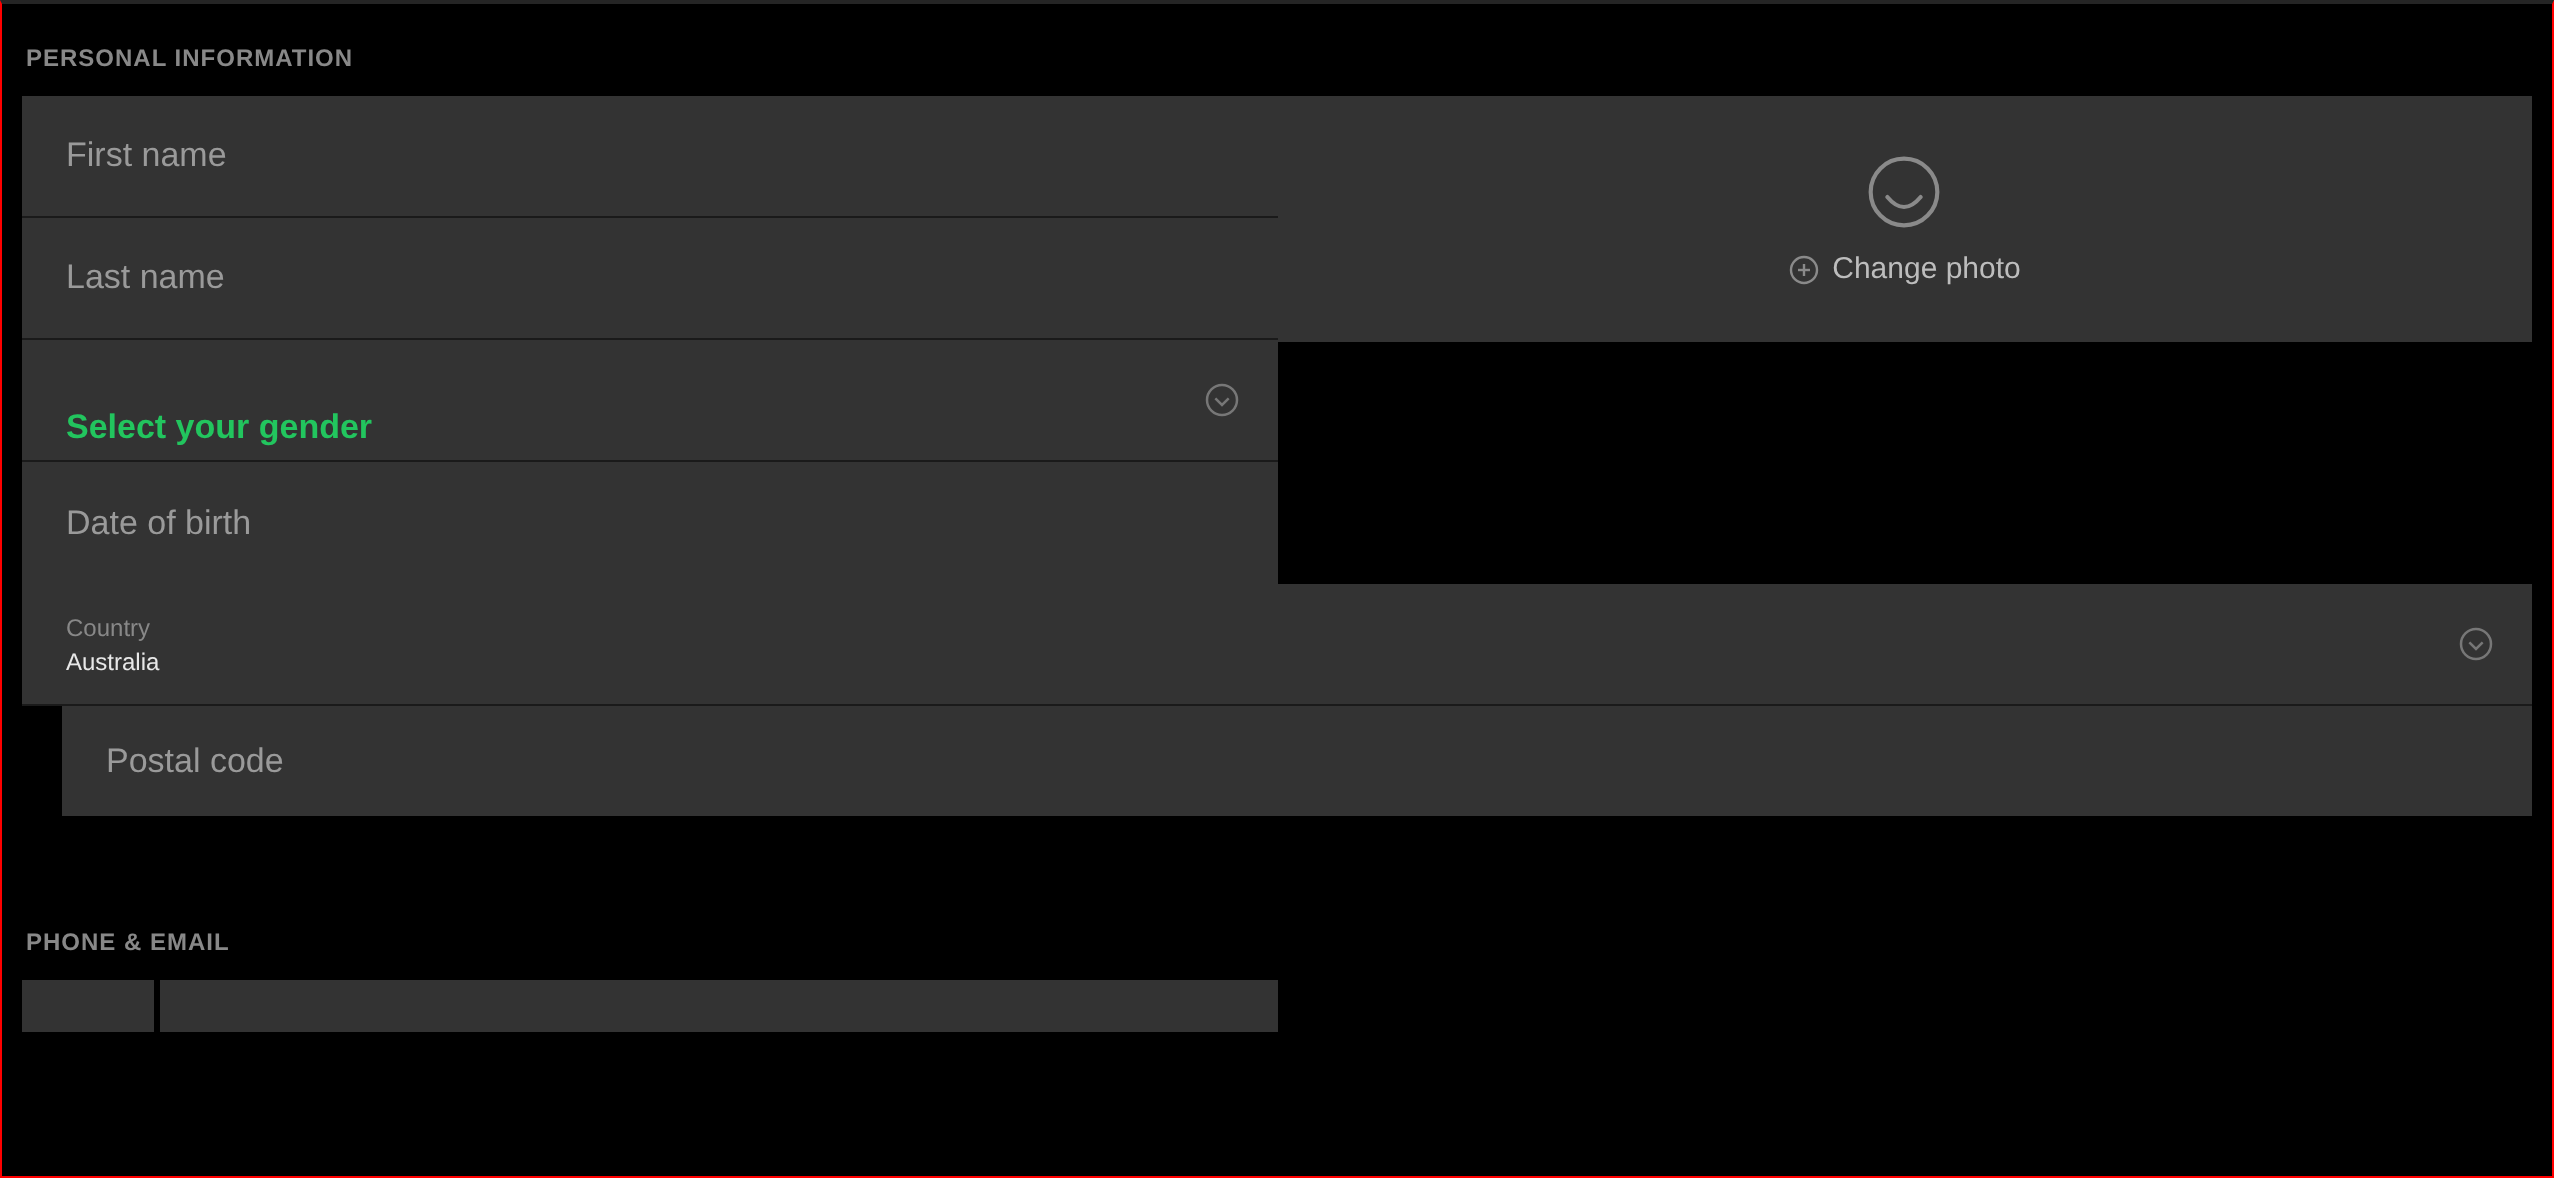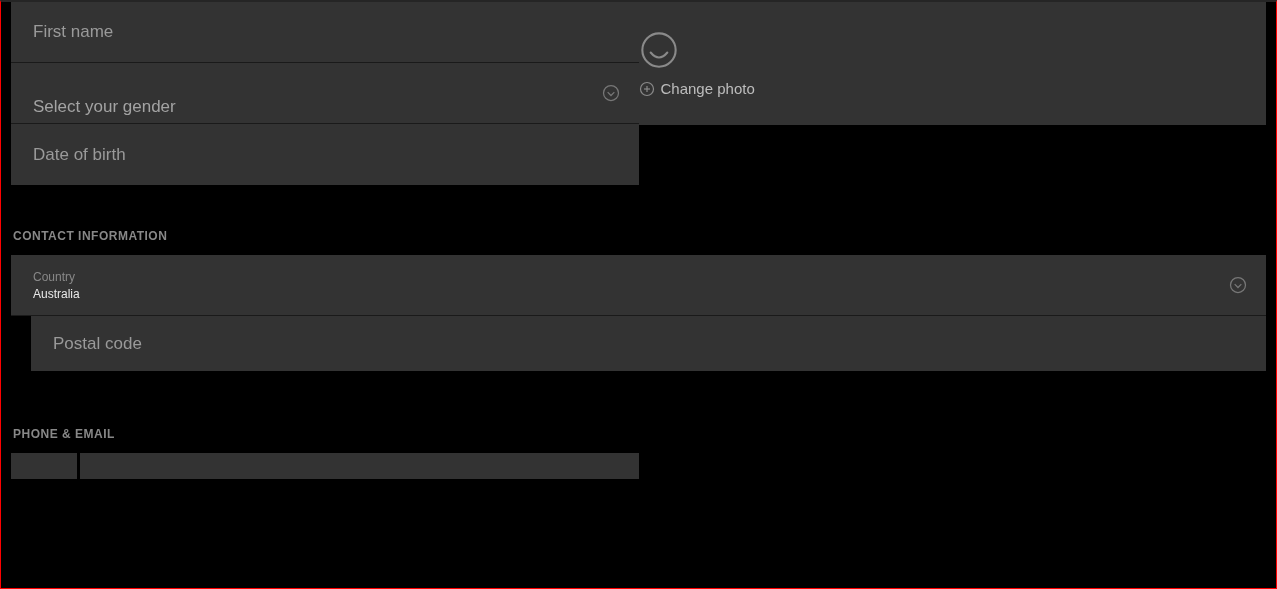--- a/index.html
+++ b/index.html
@@ -38,23 +38,23 @@
   .field {
     background: #333333;
     height: 61px;
     border-bottom: 1px solid #1a1a1a;
     display: flex;
     align-items: center;
     padding: 0 22px;
     position: relative;
   }
   .field-placeholder {
-    color: #a3a3a3;
+    color: #22c55e;
     font-size: 17px;
-    font-weight: 400;
+    font-weight: 700;
     margin-top: 28px;
   }
   .field-filled {
     flex-direction: column;
     align-items: flex-start;
     justify-content: center;
     padding: 10px 22px;
   }
   .field-small-label {
     color: #888;
@@ -79,20 +79,21 @@
   }
   .dropdown-icon svg {
     width: 20px;
     height: 20px;
   }
   .photo-box {
     background: #333333;
     height: 123px;
     display: flex;
     flex-direction: column;
+    align-items: center;
     justify-content: center;
     gap: 10px;
   }
   .avatar-circle {
     width: 40px;
     height: 40px;
     display: flex;
     align-items: center;
     justify-content: center;
   }
@@ -159,25 +160,29 @@
   }
   input::placeholder {
     color: #9a9a9a;
   }
 </style>
 </head>
 <body>
 
 <div class="container">
 
+  <div class="section-title">PERSONAL INFORMATION</div>
 
   <div class="row">
     <div class="col">
       <div class="field">
         <input type="text" placeholder="First name" style="">
+      </div>
+      <div class="field">
+        <input type="text" placeholder="Last name" style="">
       </div>
       <div class="field">
         <span class="field-placeholder">Select your gender</span>
         <span class="dropdown-icon">
           <svg viewBox="0 0 24 24" fill="none" stroke="#777" stroke-width="1.5">
             <circle cx="12" cy="12" r="9"></circle>
             <path d="M8 11l4 4 4-4"></path>
           </svg>
         </span>
       </div>
@@ -200,21 +205,20 @@
               <line x1="8" y1="5" x2="8" y2="11"></line>
               <line x1="5" y1="8" x2="11" y2="8"></line>
             </svg>
           </span>
           <span>Change photo</span>
         </div>
       </div>
     </div>
   </div>
 
-  <div class="section-title" style="padding-top:44px;">CONTACT INFORMATION</div>
 
   <div class="row">
     <div class="col">
       <div class="field field-filled">
         <span class="field-small-label">Country</span>
         <span class="field-value">Australia</span>
         <span class="dropdown-icon">
           <svg viewBox="0 0 24 24" fill="none" stroke="#777" stroke-width="1.5">
             <circle cx="12" cy="12" r="9"></circle>
             <path d="M8 11l4 4 4-4"></path>

